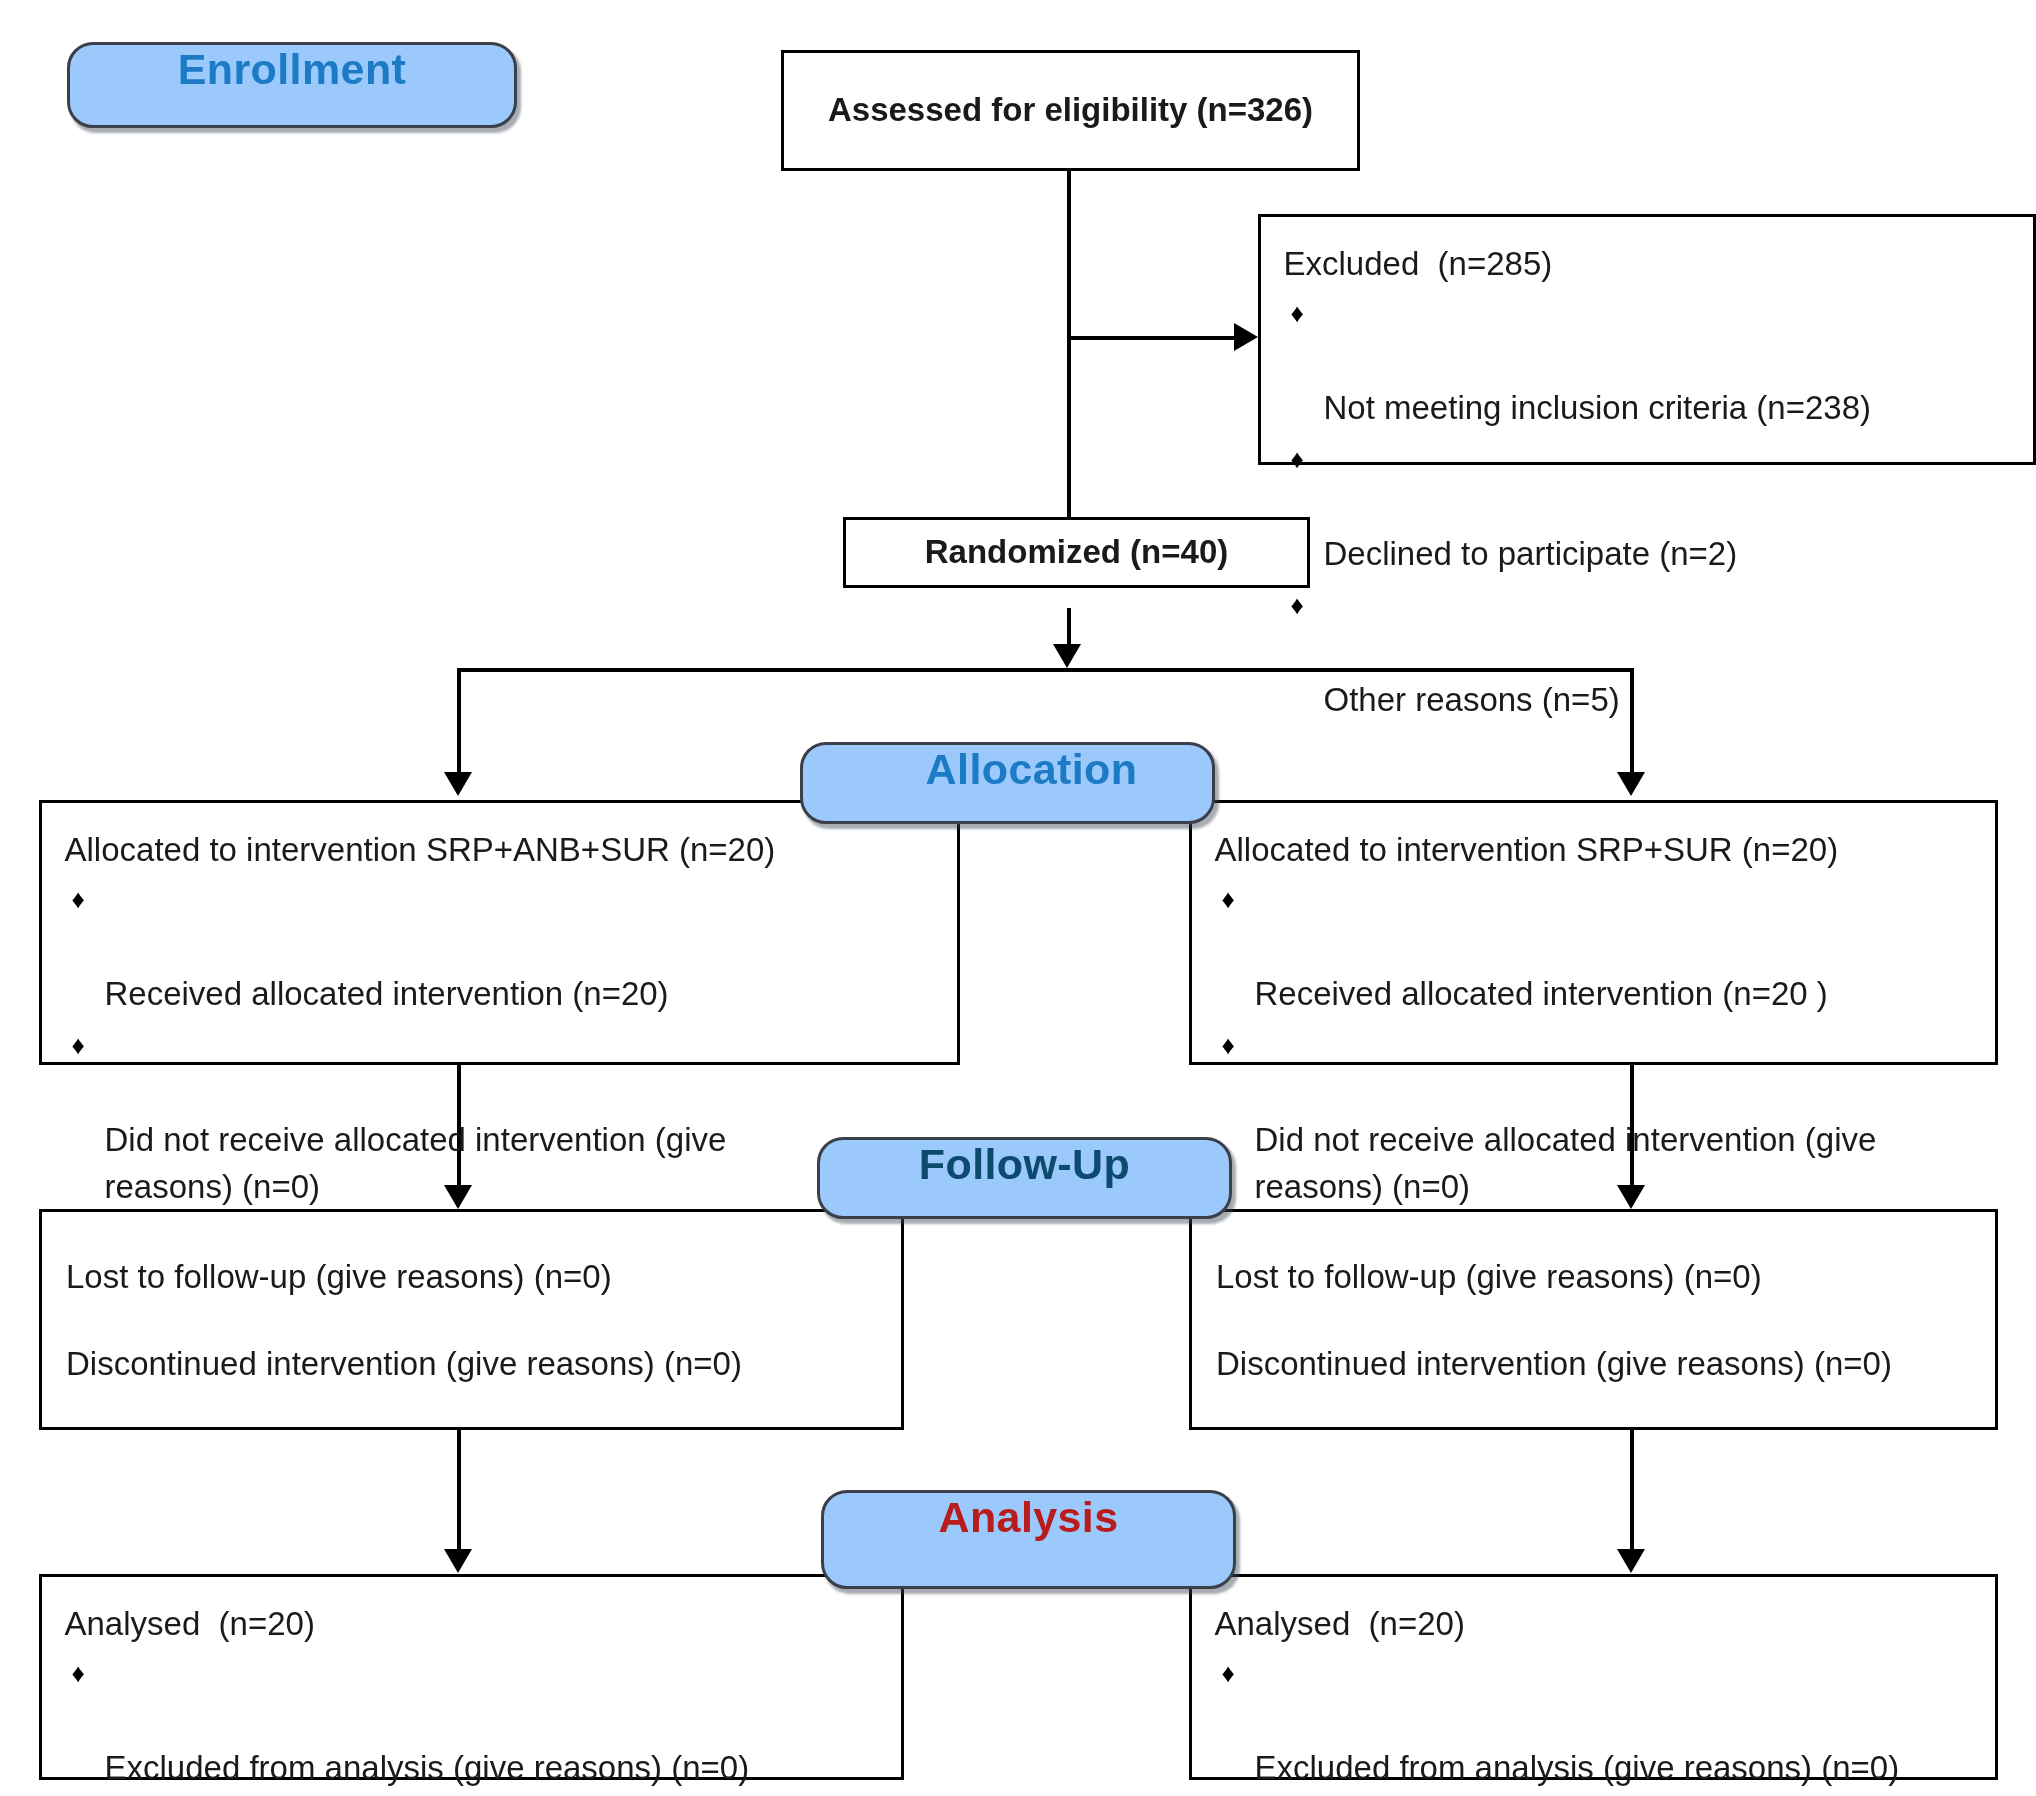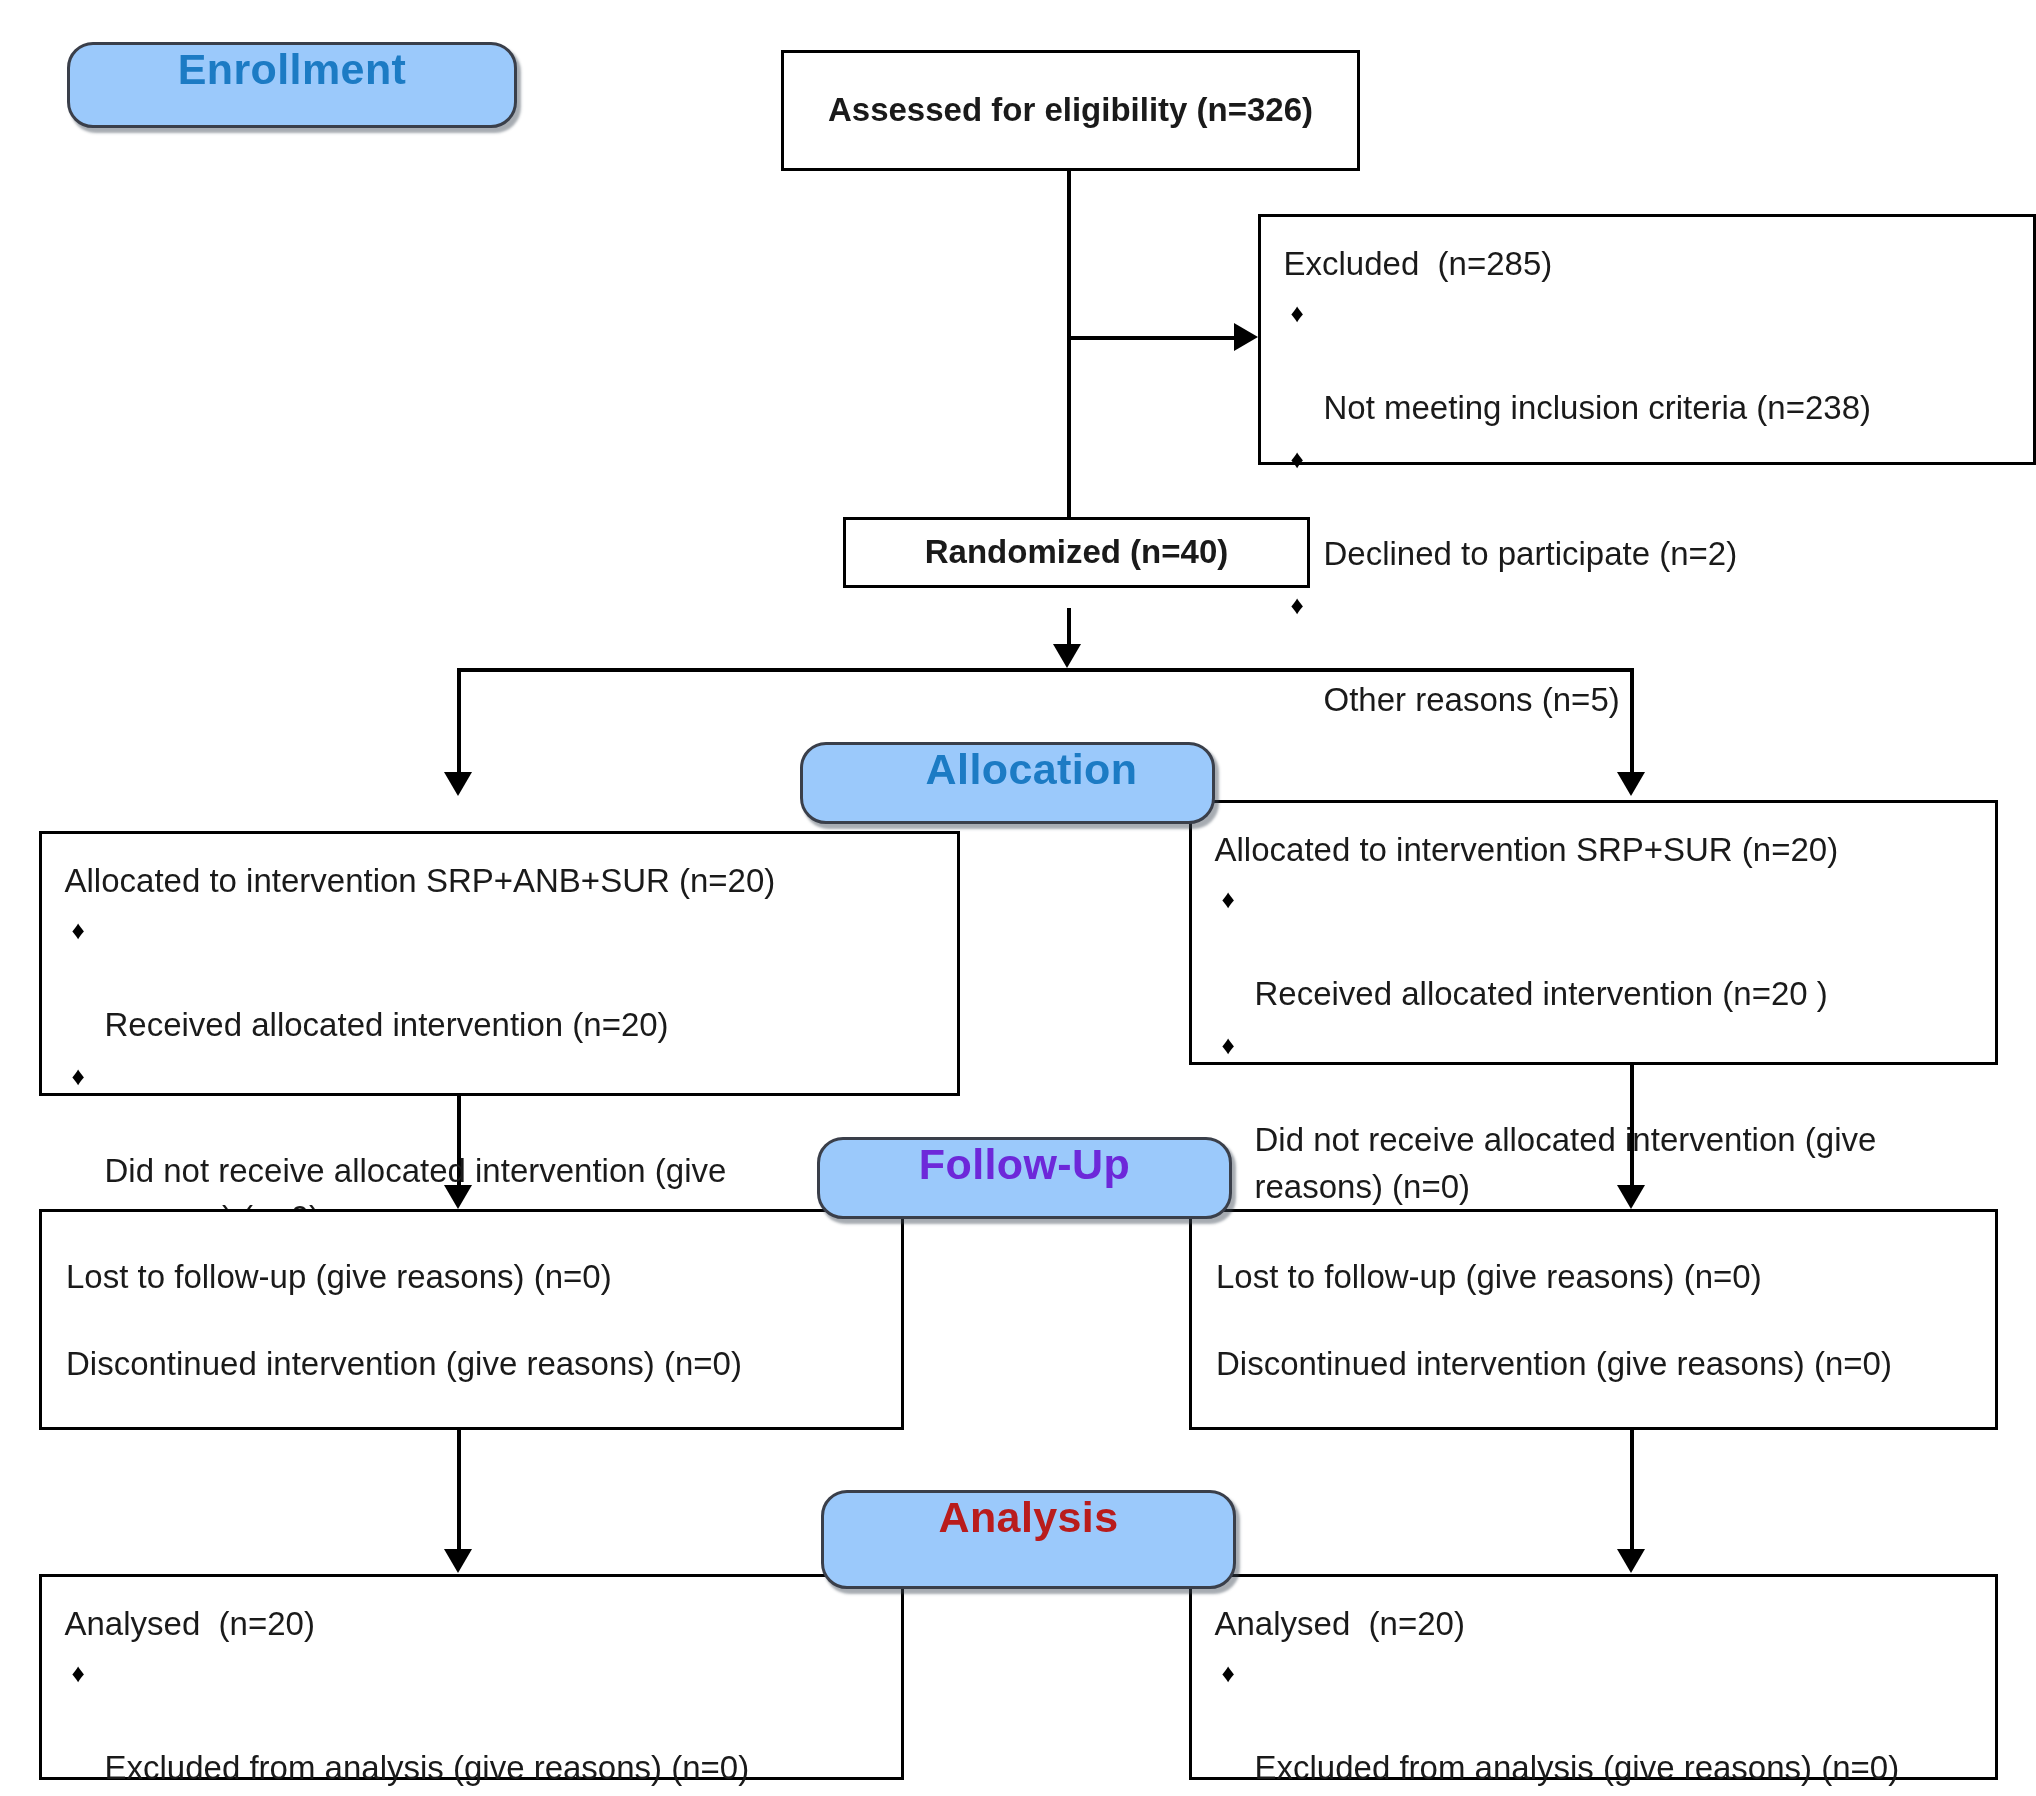--- a/index.html
+++ b/index.html
@@ -158,21 +158,21 @@
   <div class="hline" style="left:457px; top:668px; width:1177px;"></div>
   <div class="vline" style="left:457px; top:668px; height:105px;"></div>
   <div class="vline" style="left:1630px; top:668px; height:105px;"></div>
   <div class="arrow-down" style="left:444px; top:772px;"></div>
   <div class="arrow-down" style="left:1617px; top:772px;"></div>
 
   <div class="badge" style="left:800px; top:742px; width:415px; height:82px; background:#9BC9FB; color:#1C7BC4;padding-left:48px;">
     <span>Allocation</span>
   </div>
 
-  <div class="fbox pad" style="left:39px; top:800px; width:921px; height:265px;margin-top:31px;">
+  <div class="fbox pad" style="left:39px; top:800px; width:921px; height:265px;">
     <span class="line-row">Allocated to intervention SRP+ANB+SUR (n=20)</span>
     <ul class="bullets">
       <li>
         <span class="bullet-glyph">♦</span>
         <span>Received allocated intervention (n=20)</span>
       </li>
       <li>
         <span class="bullet-glyph">♦</span>
         <span>Did not receive allocated intervention (give
 reasons) (n=0)</span>
@@ -193,21 +193,21 @@
 reasons) (n=0)</span>
       </li>
     </ul>
   </div>
 
   <div class="vline" style="left:457px; top:1065px; height:121px;"></div>
   <div class="arrow-down" style="left:444px; top:1185px;"></div>
   <div class="vline" style="left:1630px; top:1065px; height:121px;"></div>
   <div class="arrow-down" style="left:1617px; top:1185px;"></div>
 
-  <div class="badge" style="left:817px; top:1137px; width:415px; height:82px; background:#9BC9FB; color:#6d28d9;">
+  <div class="badge" style="left:817px; top:1137px; width:415px; height:82px; background:#9BC9FB; color:#0c4a6e;">
     <span>Follow-Up</span>
   </div>
 
   <div class="fbox" style="left:39px; top:1209px; width:865px; height:221px; padding:42px 24px 17.3px 24px;">
     <span class="line-row" style="margin-bottom:40px;">Lost to follow-up (give reasons) (n=0)</span>
     <span class="line-row">Discontinued intervention (give reasons) (n=0)</span>
   </div>
 
   <div class="fbox" style="left:1189px; top:1209px; width:809px; height:221px; padding:42px 24px 17.3px 24px;">
     <span class="line-row" style="margin-bottom:40px;">Lost to follow-up (give reasons) (n=0)</span>

